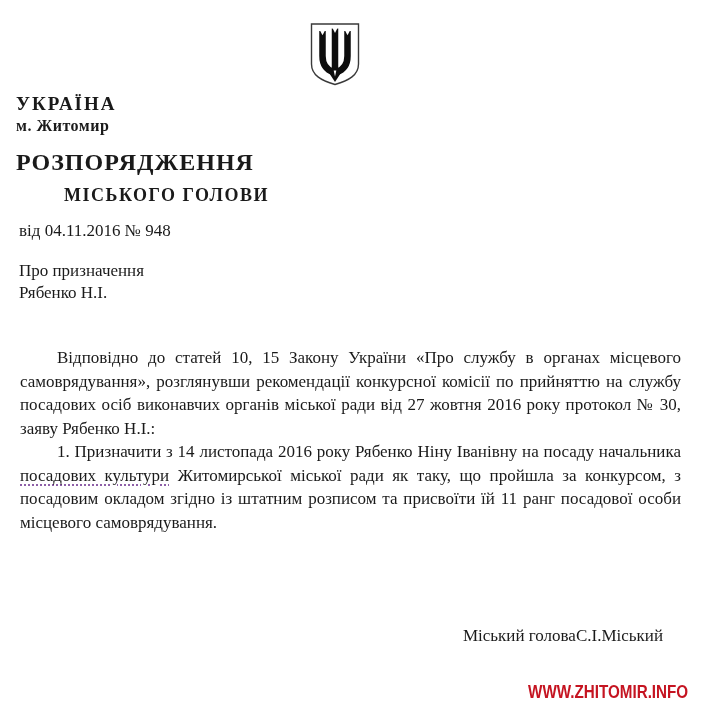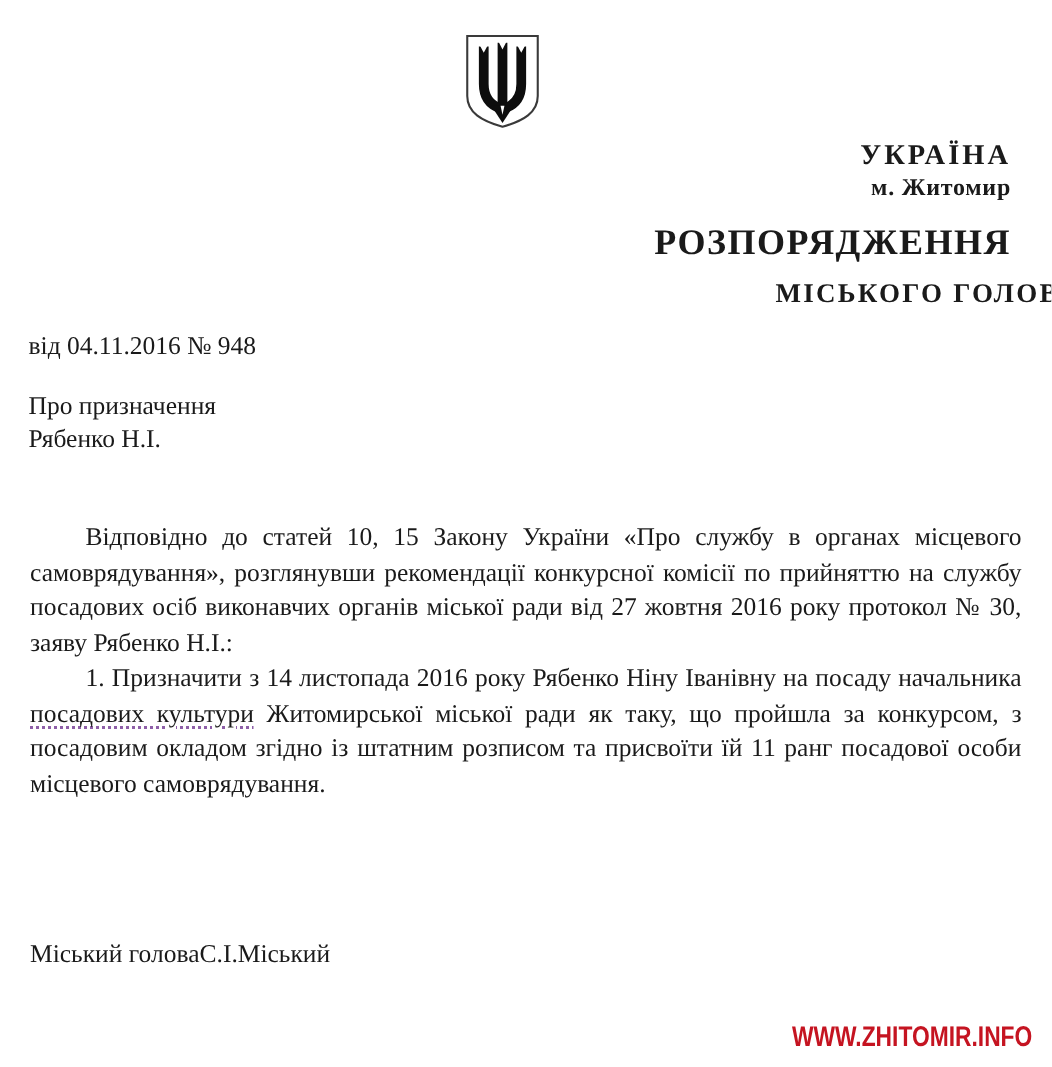--- a/index.html
+++ b/index.html
@@ -8,24 +8,24 @@
     width: 701px;
     height: 711px;
     background: #ffffff;
     overflow: hidden;
     font-family: "Liberation Serif", "DejaVu Serif", serif;
     color: #1a1a1a;
   }
   
   .header-center {
     position: absolute;
-    left: 4px;
+    left: 16px;
     top: 0;
     width: 670px;   
-    text-align: right;
+    text-align: left;
   }
   .emblem-wrap {
     position: absolute;
     top: 21px;
     left: 0;
     width: 670px;
     display: flex;
     justify-content: center;
   }
   .country {
@@ -95,21 +95,21 @@
     text-underline-offset: 4px;
   }
   
   .signature {
     position: absolute;
     left: 20px;
     right: 38px;
     top: 626px;
     font-size: 17px;
     display: flex;
-    justify-content: flex-start;
+    justify-content: flex-end;
   }
   
   .watermark {
     position: absolute;
     right: 13px;
     top: 681px;
     font-family: "Liberation Sans", "DejaVu Sans", sans-serif;
     font-weight: 700;
     font-size: 19px;
     letter-spacing: 0px;

